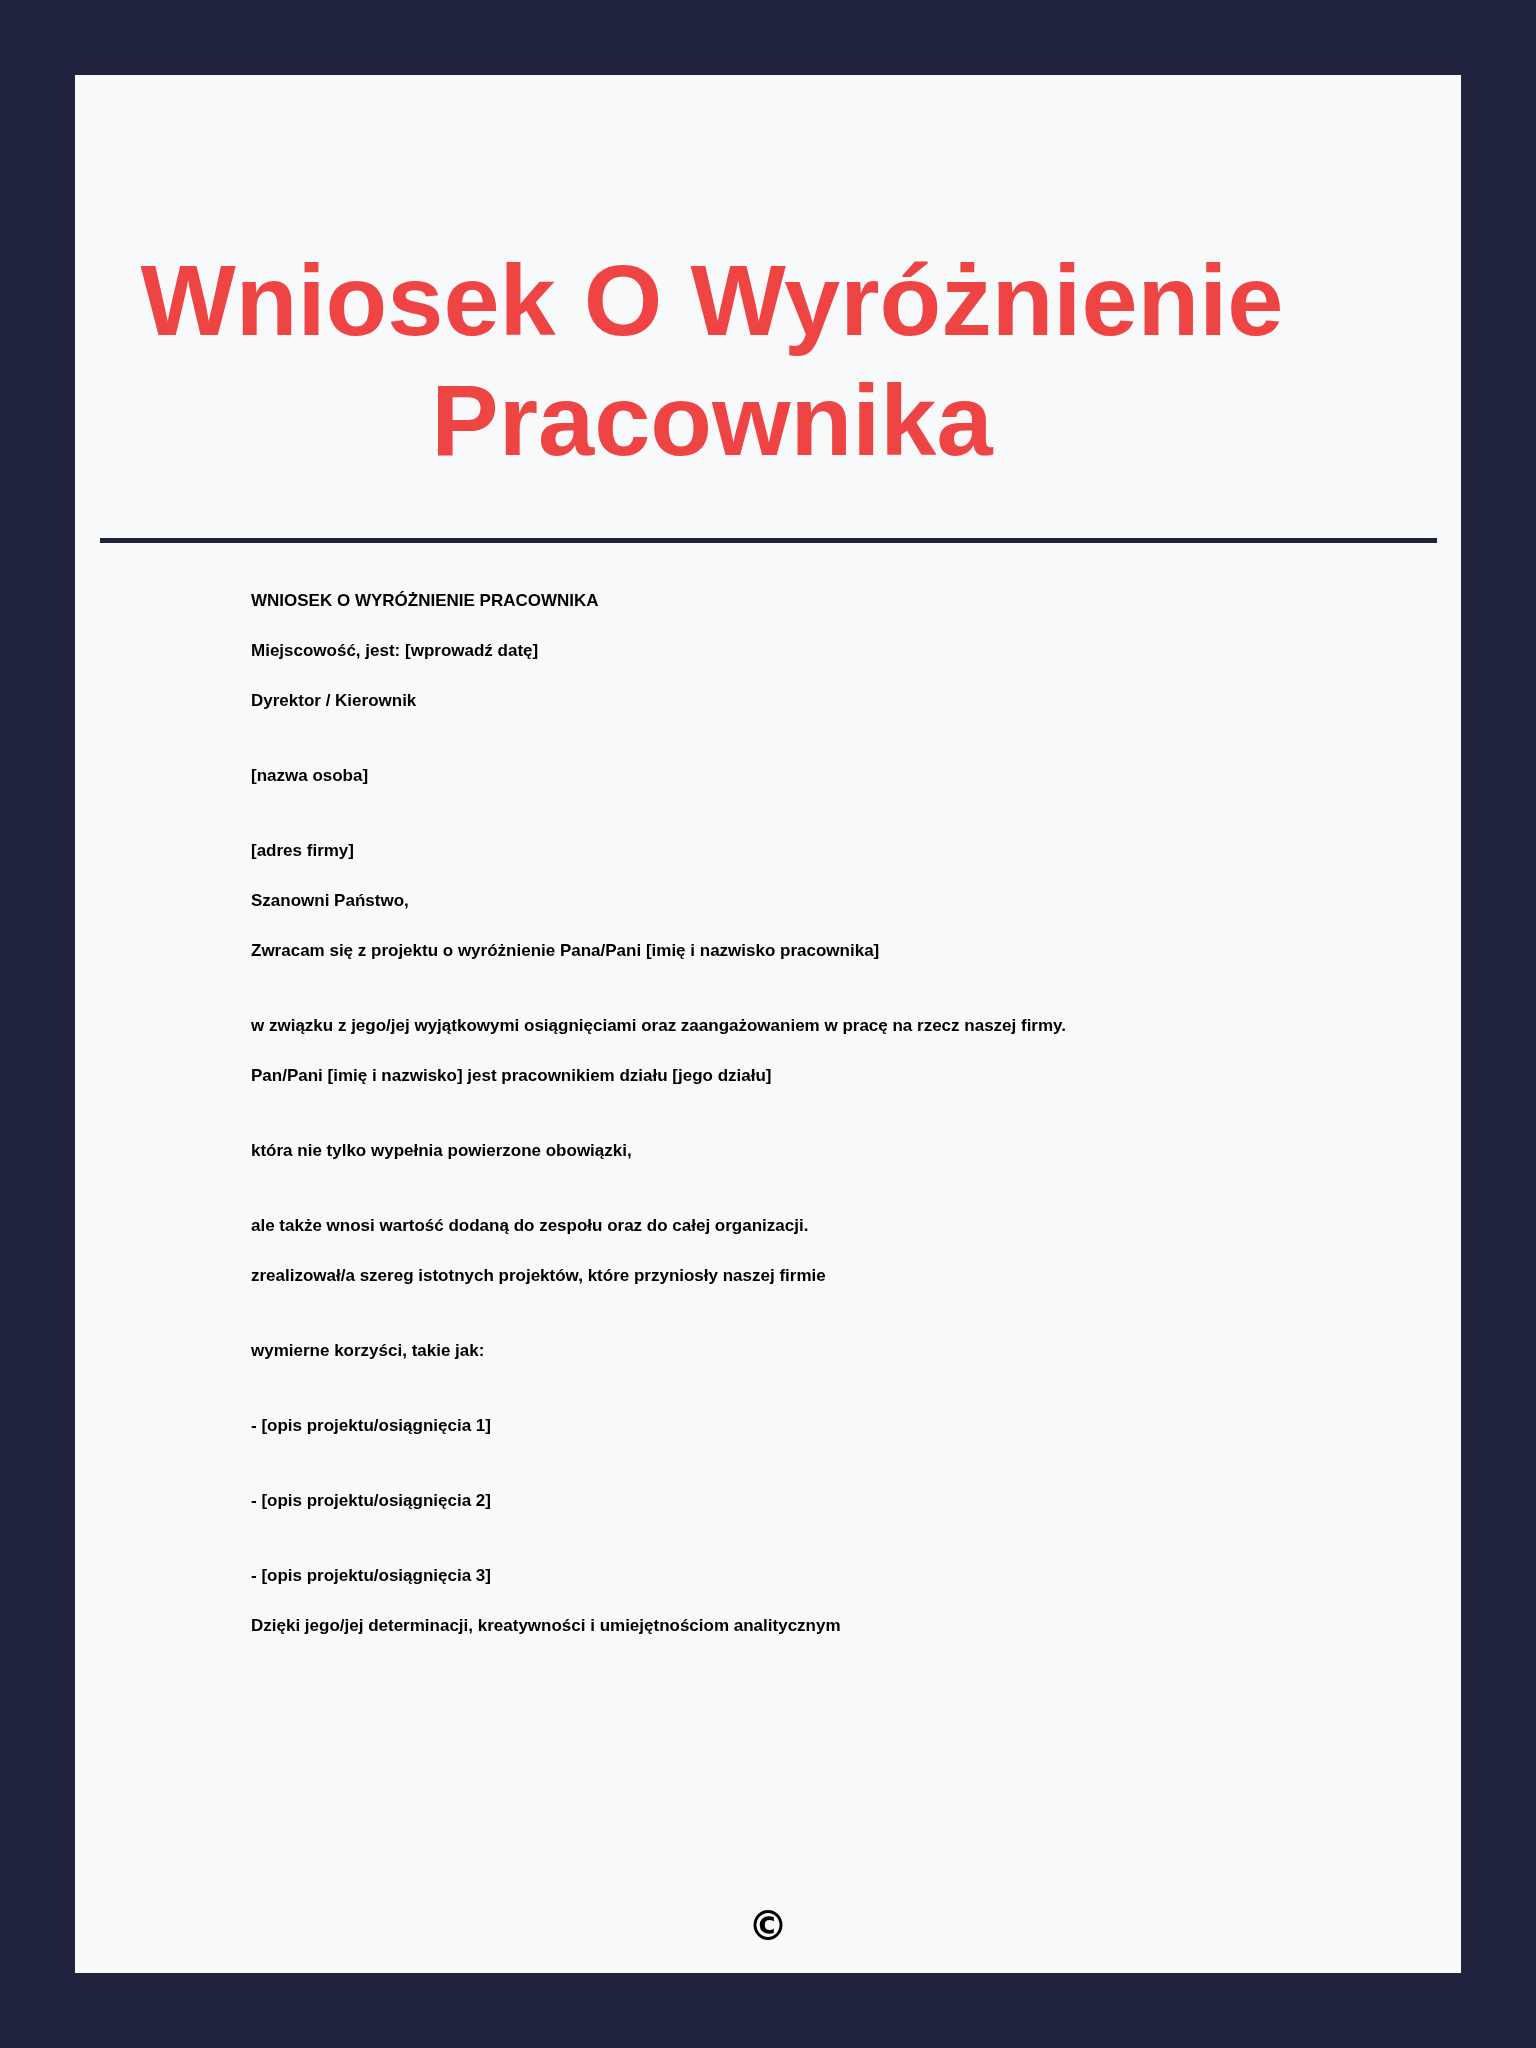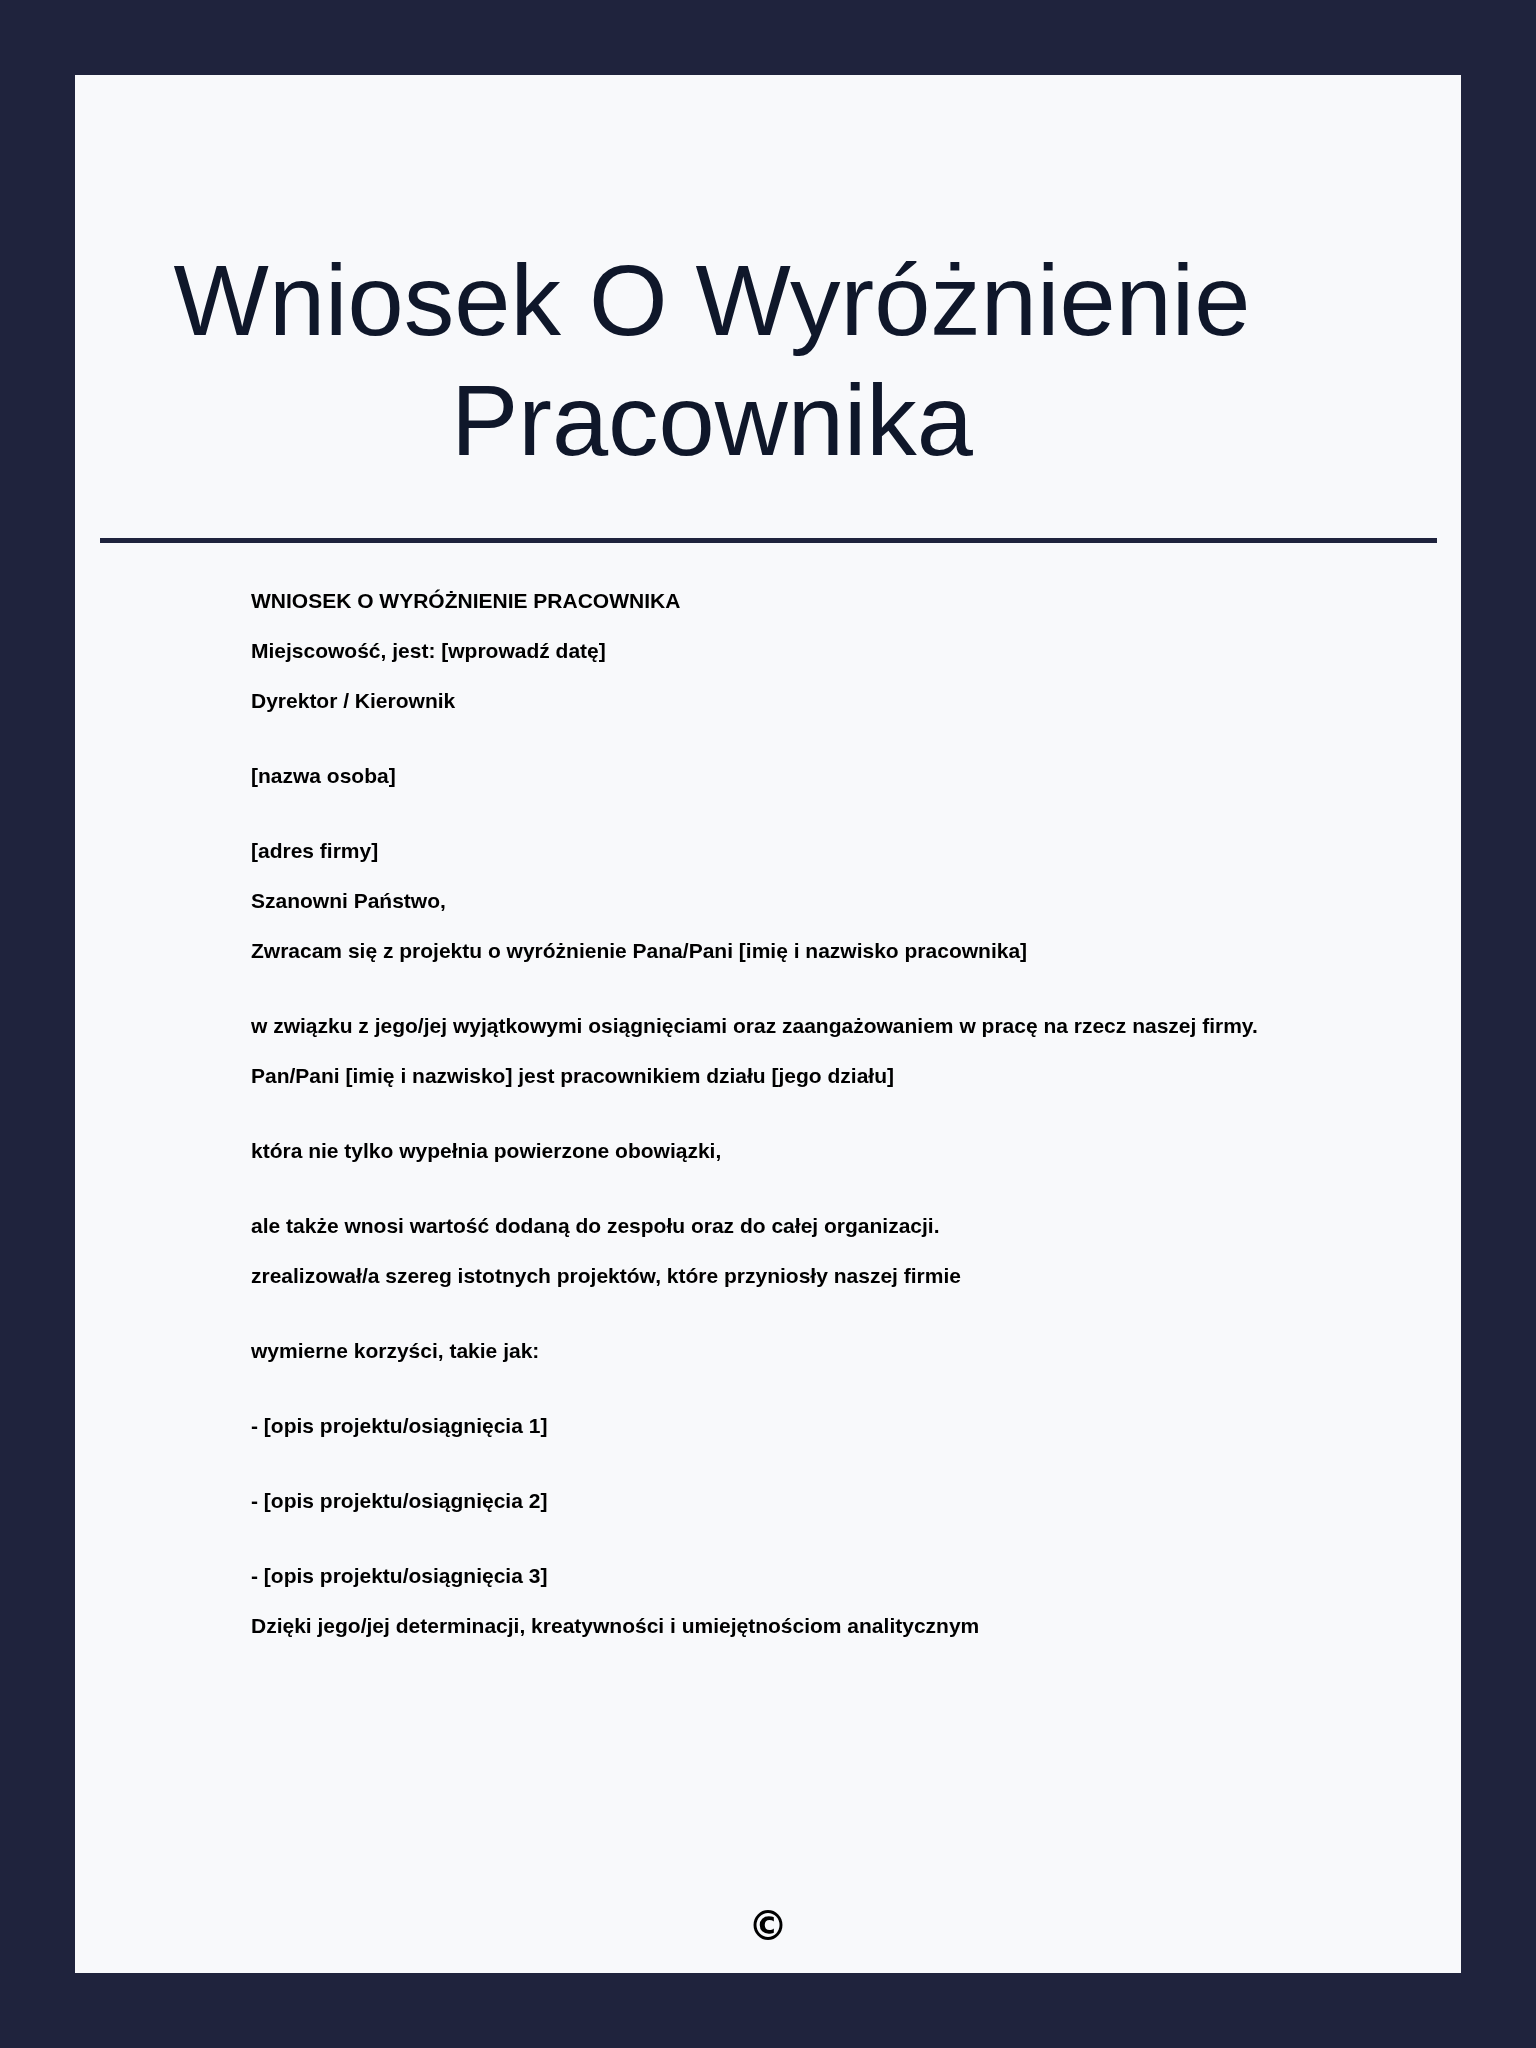--- a/index.html
+++ b/index.html
@@ -23,24 +23,24 @@
       background: #f8f9fb;
     }
     .title {
       position: absolute;
       left: 0;
       top: 165px;
       width: 1274px;
       margin: 0;
       text-align: center;
       font-family: "Liberation Sans", sans-serif;
-      font-weight: normal;
+      font-weight: bold;
       font-size: 101px;
       line-height: 120px;
-      color: #0f172a;
+      color: #ef4444;
       letter-spacing: 0;
     }
     .title span { display: block; }
     .divider {
       position: absolute;
       left: 25px;
       top: 463px;
       width: 1337px;
       height: 5px;
       background: #1f233d;
@@ -48,21 +48,21 @@
     .body-text {
       position: absolute;
       left: 176px;
       top: 514px;
       width: 1100px;
     }
     .body-text p {
       margin: 0 0 26px 0;
       font-family: "Liberation Sans", sans-serif;
       font-weight: bold;
-      font-size: 21px;
+      font-size: 17px;
       line-height: 24px;
       color: #000000;
       white-space: nowrap;
     }
     .body-text p.gap-lg {
       margin-bottom: 51px;
     }
     .copyright {
       position: absolute;
       left: 0;

